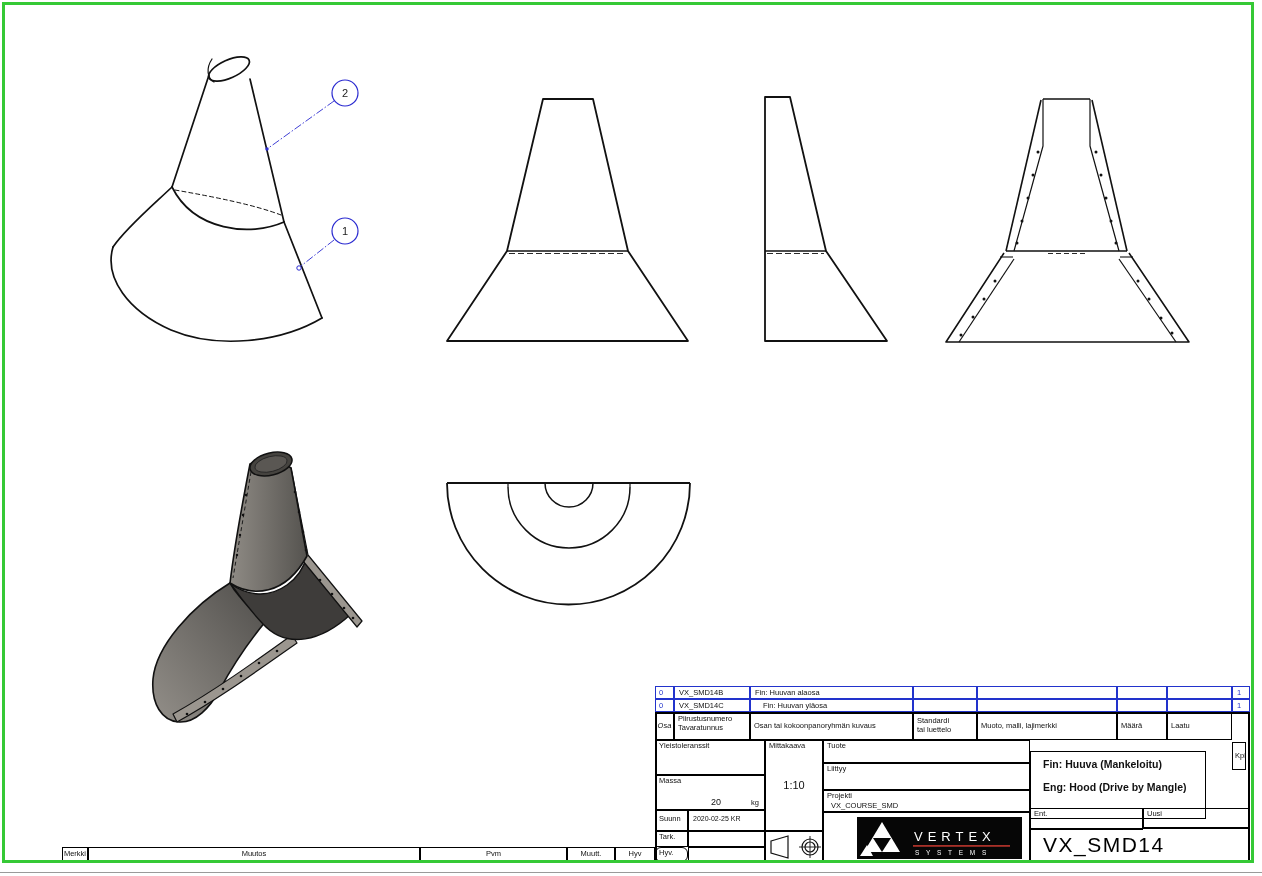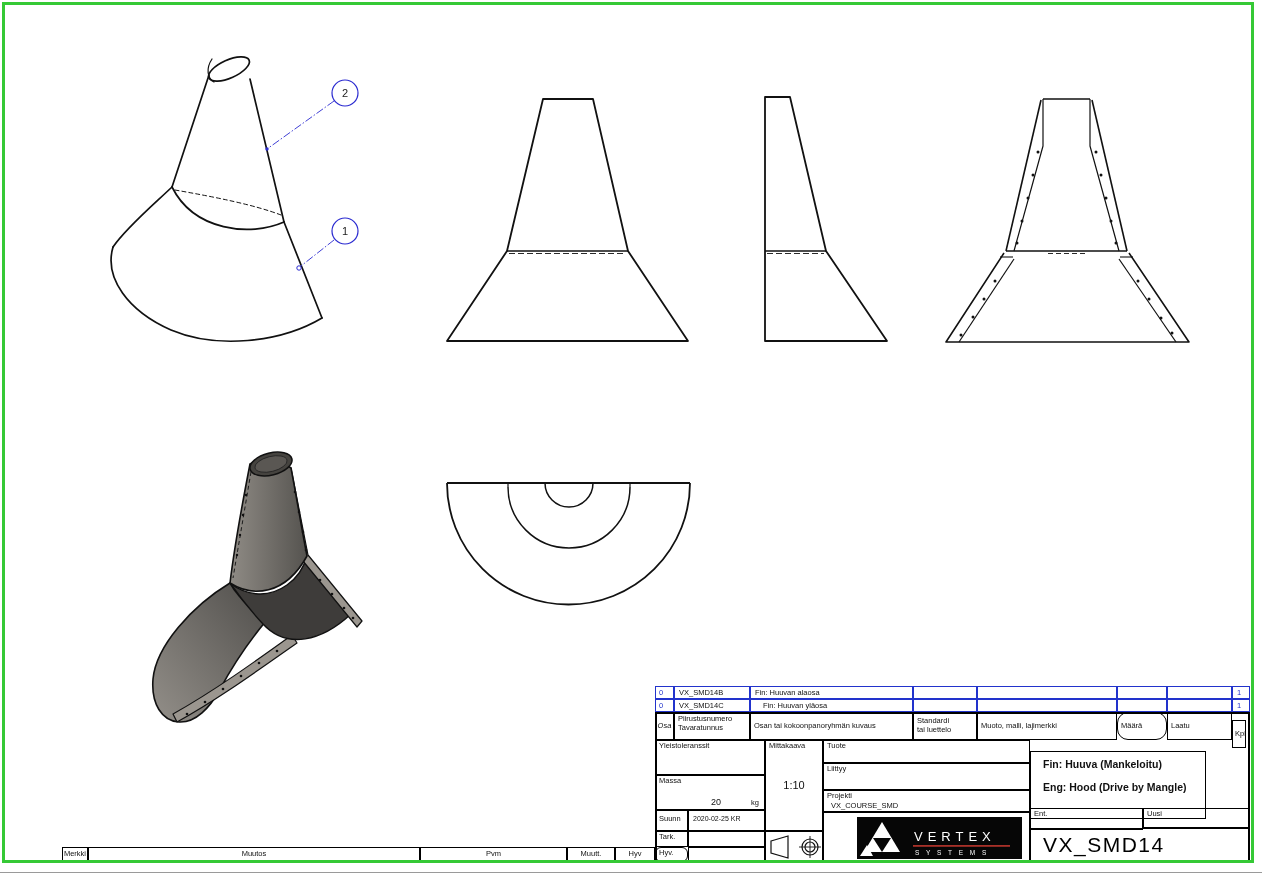--- a/index.html
+++ b/index.html
@@ -237,27 +237,27 @@
     </div>
   <div class="cell" style="left:913px;top:712px;width:64px;height:28px;">
     <div class="hdr2" style="top:4px;">
         <div>Standardi</div>
         <div>tai luettelo</div>
       </div>
   </div>
   <div class="cell" style="left:977px;top:712px;width:140px;height:28px;">
       <span class="lbl" style="top:9px;">Muoto, malli, lajimerkki</span>
     </div>
-  <div class="cell" style="left:1117px;top:712px;width:50px;height:28px;border-radius:11px;">
+  <div class="cell" style="left:1117px;top:712px;width:50px;height:28px;">
       <span class="lbl" style="top:9px;">Määrä</span>
     </div>
   <div class="cell" style="left:1167px;top:712px;width:65px;height:28px;">
       <span class="lbl" style="top:9px;">Laatu</span>
     </div>
-  <div class="cell" style="left:1232px;top:720px;width:14px;height:28px;">
+  <div class="cell" style="left:1232px;top:742px;width:14px;height:28px;">
       <span class="lbl" style="top:9px;left:2px;">Kpl</span>
     </div>
 </div>
 
 <div>
   <div class="cell" style="left:655px;top:740px;width:110px;height:35px;">
       <span class="lbl">Yleistoleranssit</span>
     </div>
   <div class="cell" style="left:655px;top:775px;width:110px;height:35px;">
     <span class="lbl">Massa</span>

